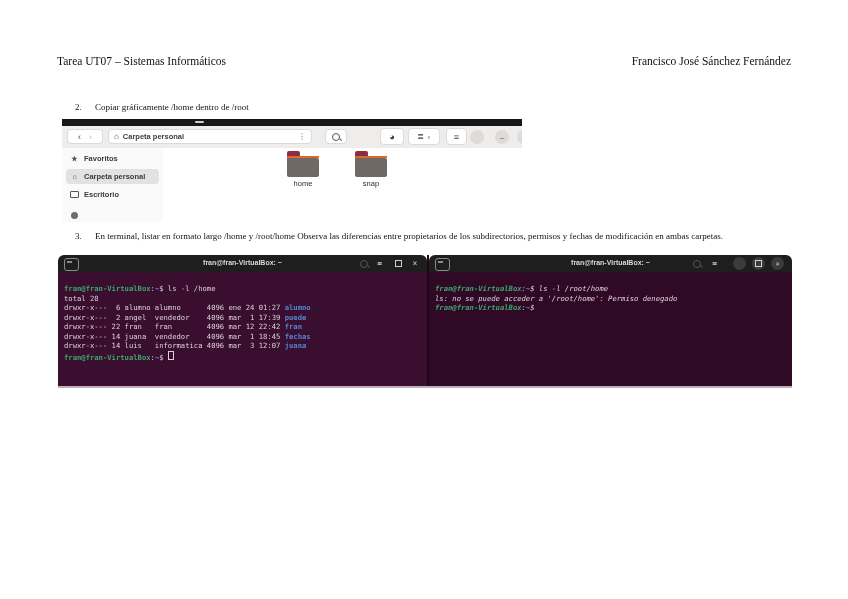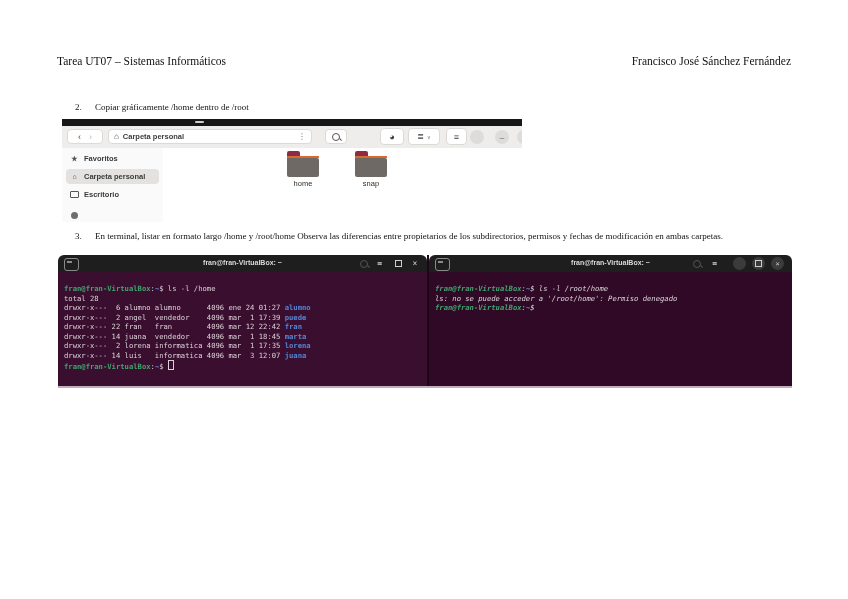--- a/index.html
+++ b/index.html
@@ -199,22 +199,21 @@
         <span class="tt-btn" style="right:5px;">
             <span>×</span>
           </span>
       </div>
       <div class="term-body">
           <div class="tline"><span class="seg-u">fran@fran-VirtualBox</span><span class="seg-p">:</span><span class="seg-t">~</span><span class="seg-p">$ ls -l /home</span></div>
           <div class="tline"><span class="seg-p">total 28</span></div>
           <div class="tline"><span class="seg-p">drwxr-x---  6 alumno alumno      4096 ene 24 01:27 </span><span class="seg-d">alumno</span></div>
           <div class="tline"><span class="seg-p">drwxr-x---  2 angel  vendedor    4096 mar  1 17:39 </span><span class="seg-d">puede</span></div>
           <div class="tline"><span class="seg-p">drwxr-x--- 22 fran   fran        4096 mar 12 22:42 </span><span class="seg-d">fran</span></div>
-          <div class="tline"><span class="seg-p">drwxr-x--- 14 juana  vendedor    4096 mar  1 18:45 </span><span class="seg-d">marta</span></div>
-          <div class="tline"><span class="seg-p">drwxr-x---  2 lorena informatica 4096 mar  1 17:35 </span><span class="seg-d">lorena</span></div>
+          <div class="tline"><span class="seg-p">drwxr-x--- 14 juana  vendedor    4096 mar  1 18:45 </span><span class="seg-d">fechas</span></div>
           <div class="tline"><span class="seg-p">drwxr-x--- 14 luis   informatica 4096 mar  3 12:07 </span><span class="seg-d">juana</span></div>
           <div class="tline"><span class="seg-u">fran@fran-VirtualBox</span><span class="seg-p">:</span><span class="seg-t">~</span><span class="seg-p">$ </span><span class="cursor"></span></div>
         </div>
     </div>
 
     <div class="term term-right">
       <div class="term-titlebar">
         <span class="newtab-btn"></span>
         <div class="term-title">fran@fran-VirtualBox: ~</div>
         <span class="tt-btn" style="right:88px;">

